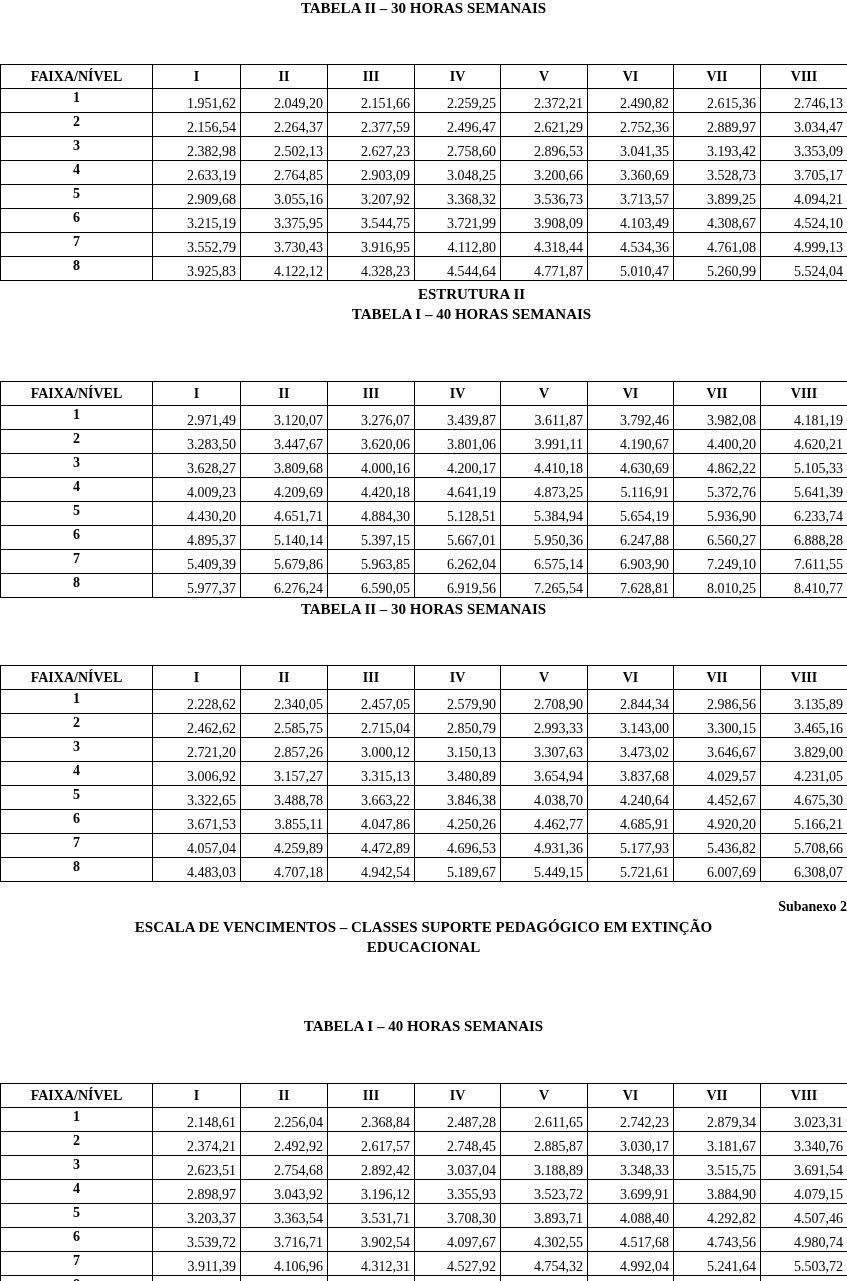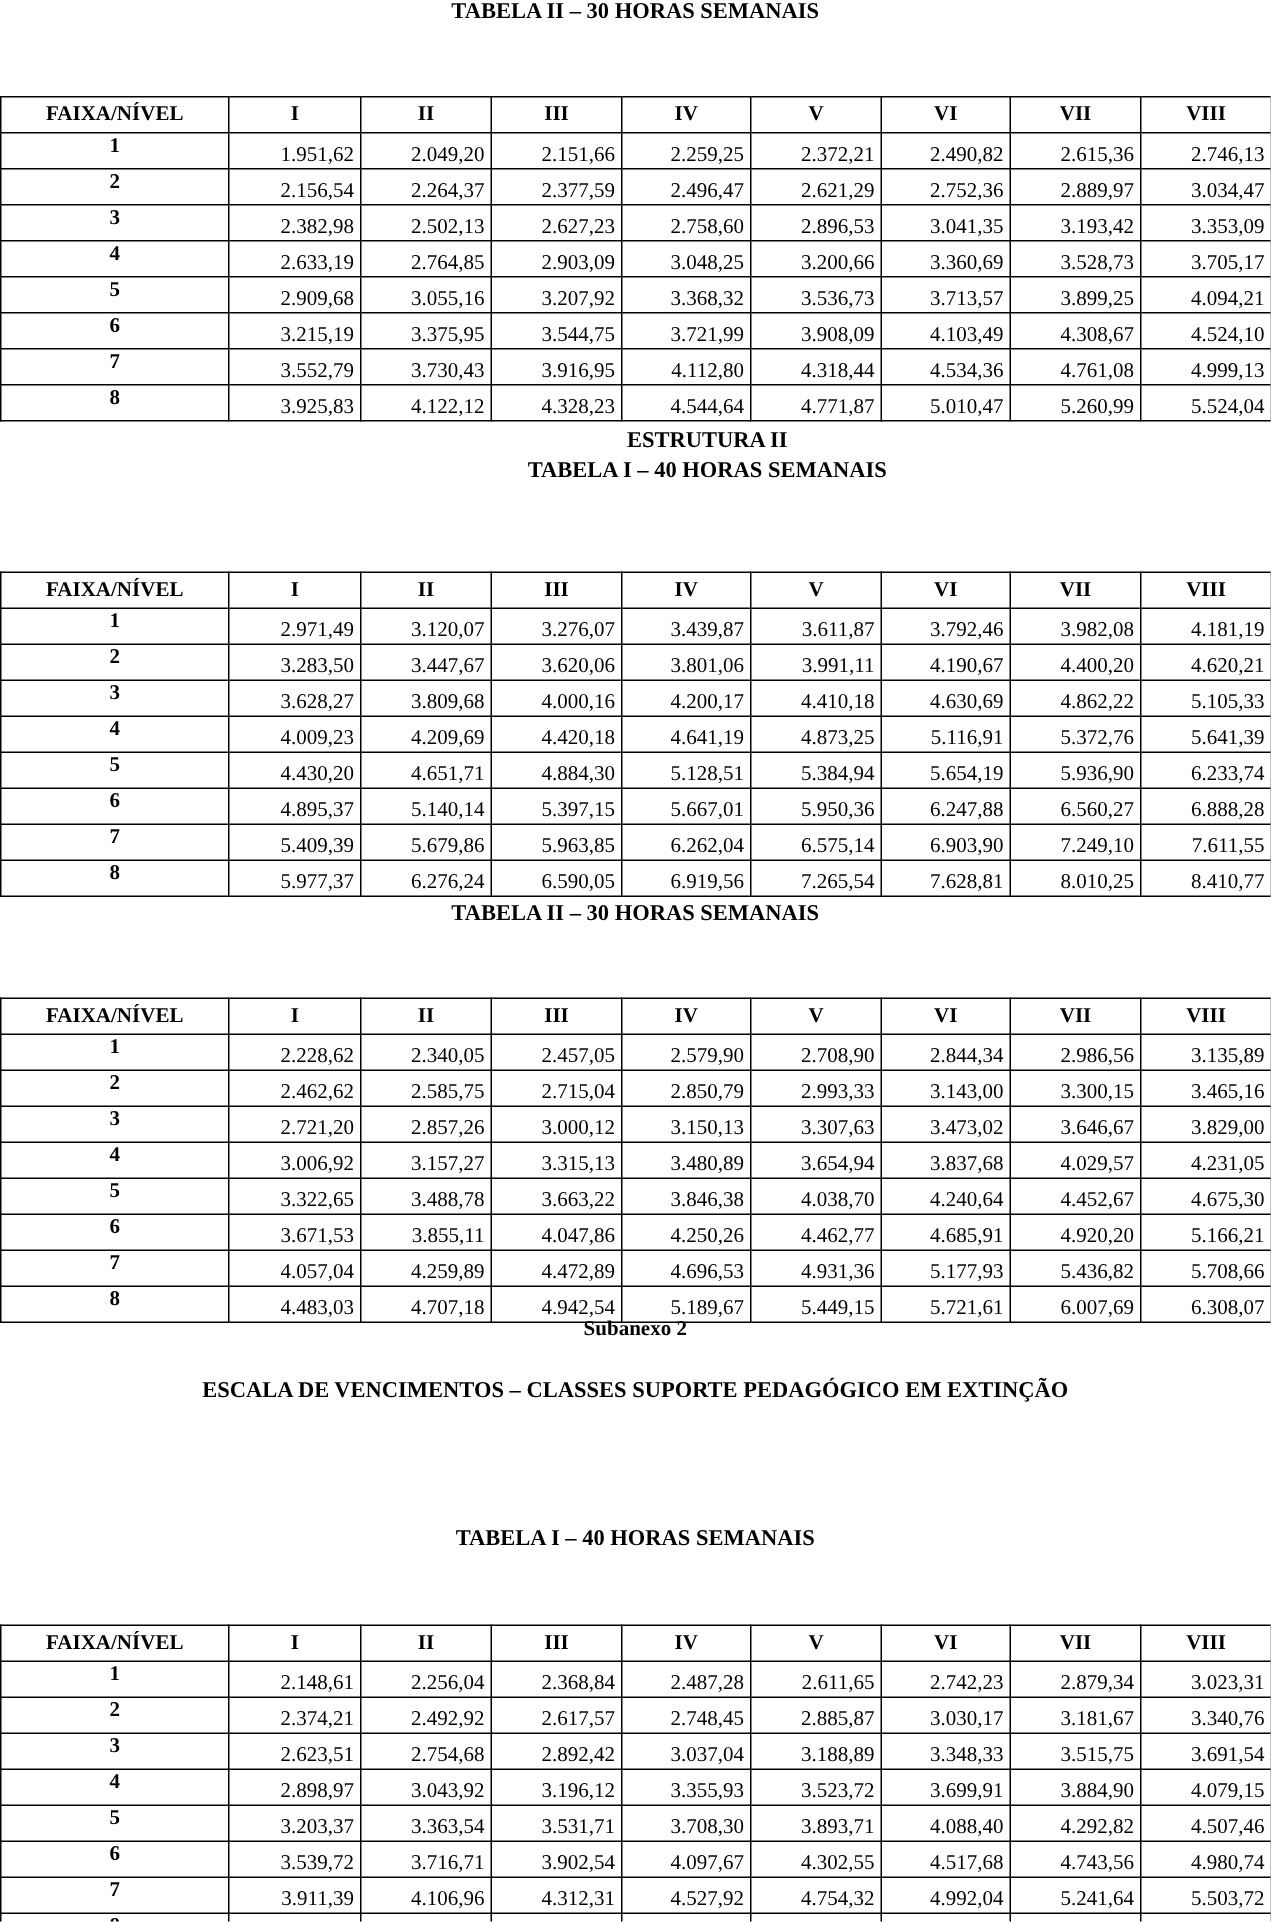--- a/index.html
+++ b/index.html
@@ -392,25 +392,26 @@
         <td class="val">4.942,54</td>
         <td class="val">5.189,67</td>
         <td class="val">5.449,15</td>
         <td class="val">5.721,61</td>
         <td class="val">6.007,69</td>
         <td class="val">6.308,07</td>
       </tr>
     </tbody>
 </table>
 
-<div class="heading small" style="top:877px;">
+<div class="heading small" style="top:897px;text-align:right;">
   <div>Subanexo 2</div>
 </div>
 <div class="heading" style="top:917px;">
   <div>ESCALA DE VENCIMENTOS – CLASSES SUPORTE PEDAGÓGICO EM EXTINÇÃO</div>
+  <div>EDUCACIONAL</div>
 </div>
 <div class="heading" style="top:1016px;">
   <div>TABELA I – 40 HORAS SEMANAIS</div>
 </div>
 <table class="salary" style="top:1055px;">
   <colgroup>
       <col class="c0">
       <col class="c1">
       <col class="c2">
       <col class="c3">

